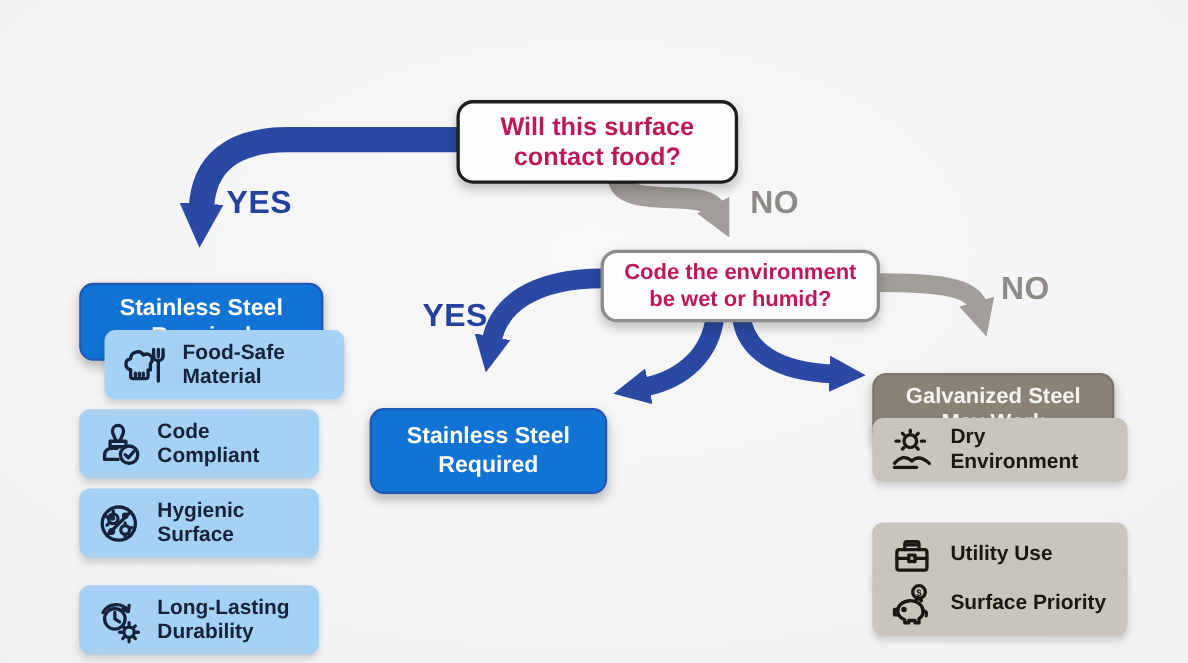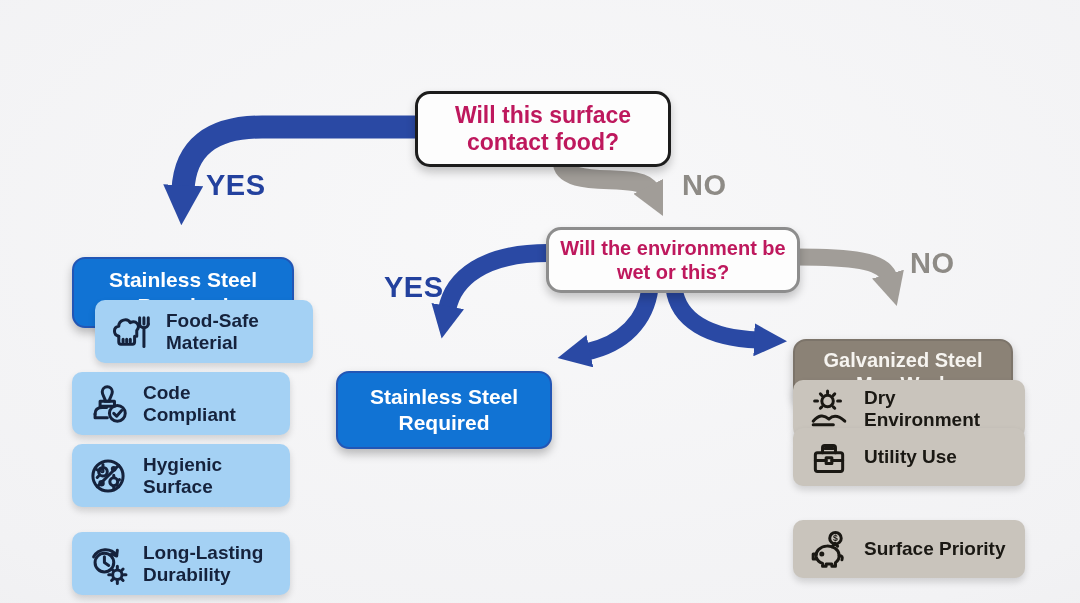--- a/index.html
+++ b/index.html
@@ -40,21 +40,21 @@
   .res-center{left:336px;top:338px;width:212px;height:74px;font-size:21px;}
   .res-right{left:793px;top:306px;width:216px;height:62px;font-size:20px;}
   
   .item{z-index:2;width:218px;height:63px;border-radius:10px;display:flex;align-items:center;
     padding:0;box-shadow:0 4px 7px rgba(0,0,0,.15);}
   .item-blue{background:#a4d1f4;color:#15223c;}
   .item-gray{background:#c9c4bc;color:#1a1813;width:232px;}
   .item .icn{width:46px;height:46px;margin-left:13px;flex:0 0 auto;}
   .item .txt{margin-left:12px;font-size:19px;font-weight:800;line-height:1.15;width:142px;}
   .li0{left:60px;top:300px;margin-left:35px;} .li1{left:72px;top:372px;} .li2{left:72px;top:444px;} .li3{left:72px;top:532px;}
-  .ri0{left:793px;top:380px;} .ri1{left:793px;top:428px;} .ri2{left:793px;top:520px;}
+  .ri0{left:793px;top:380px;} .ri1{left:793px;top:475px;} .ri2{left:793px;top:520px;}
   .item-gray{height:58px;}
   svg.icn *{vector-effect:non-scaling-stroke;}
 </style>
 </head>
 <body>
 
 <div class="canvas">
 
   <svg class="abs arrows" width="1080" height="603" viewBox="0 0 1080 603">
     <defs>
@@ -80,21 +80,21 @@
     <path d="M 674 288 C 678 320, 708 338, 758 340" fill="none" stroke="#2a49a4" stroke-width="17" marker-end="url(#mb)"></path>
 
     <path d="M 796 257 C 850 257, 884 260, 889 278" fill="none" stroke="#a19d98" stroke-width="17" marker-end="url(#mg)"></path>
   </svg>
 
 
   <div class="abs decision q1">
     <span style="width:226px;">Will this surface contact food?</span>
   </div>
   <div class="abs decision q2">
-    <span style="width:226px;">Will the environment be wet or this?</span>
+    <span style="width:226px;">Code the environment be wet or humid?</span>
   </div>
 
   <div class="abs lbl lbl-yes yes1">YES</div>
   <div class="abs lbl lbl-no no1">NO</div>
   <div class="abs lbl lbl-yes yes2">YES</div>
   <div class="abs lbl lbl-no no2">NO</div>
 
   <div class="abs result result-blue res-left">
     <span style="width:170px;">Stainless Steel Required</span>
   </div>

